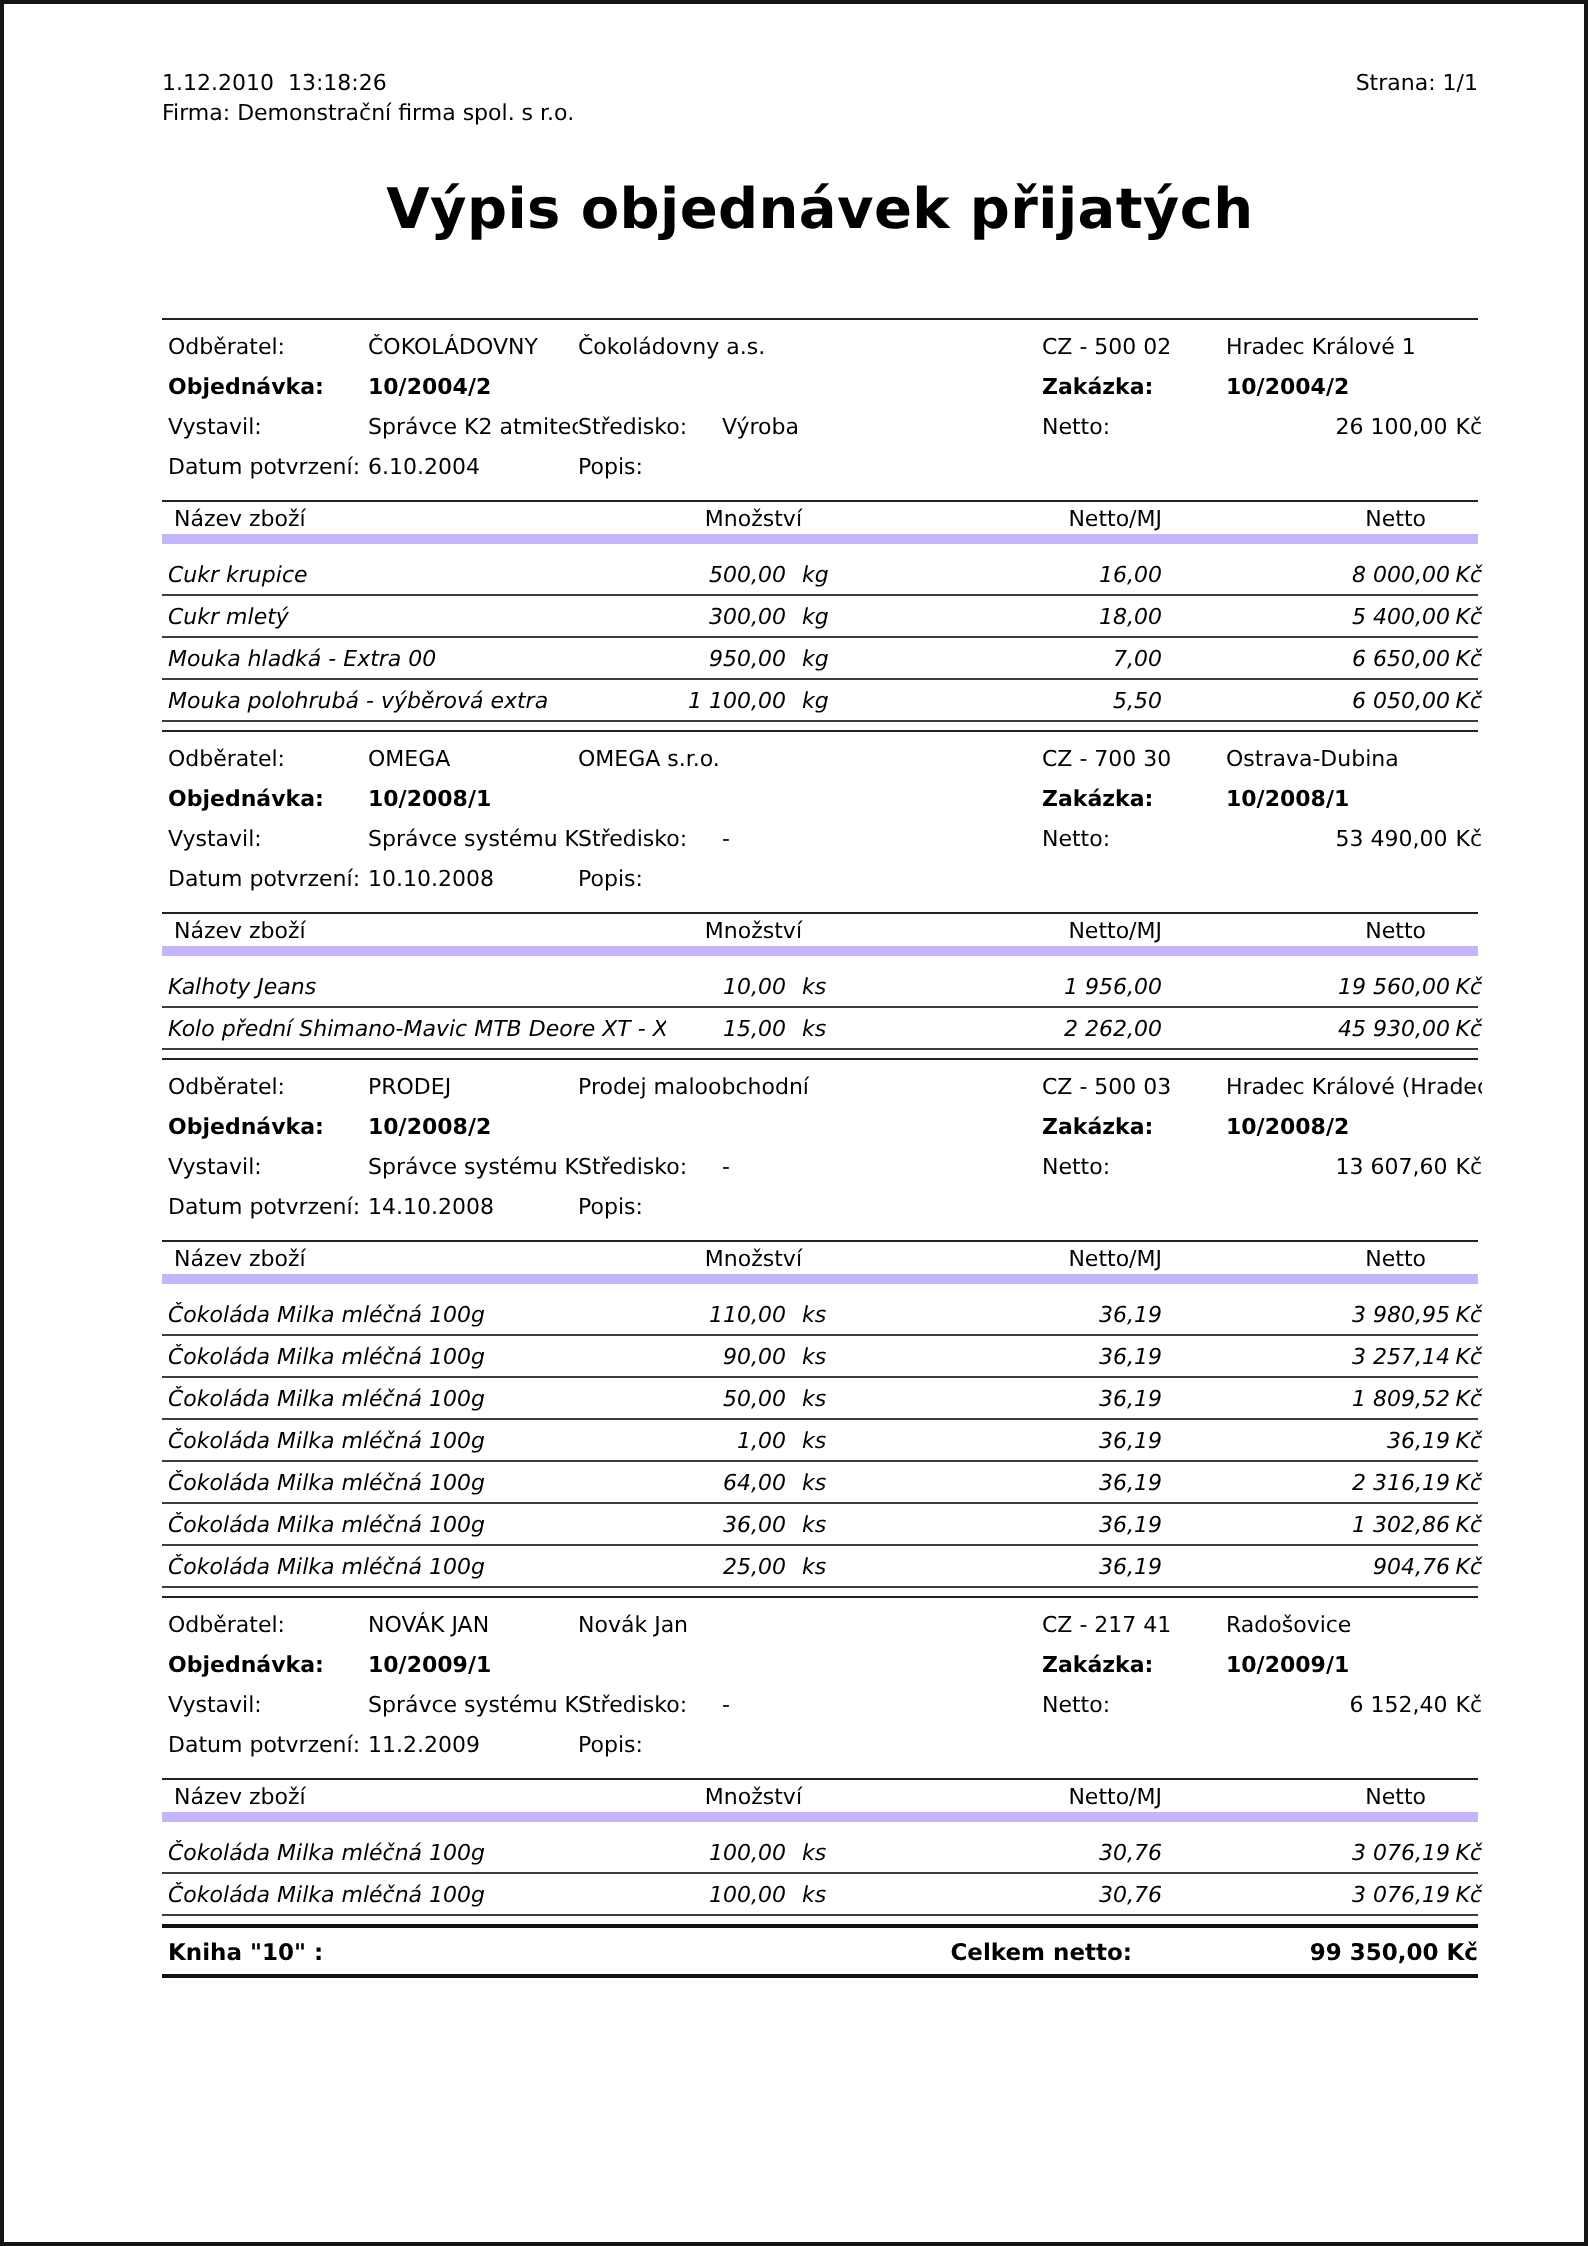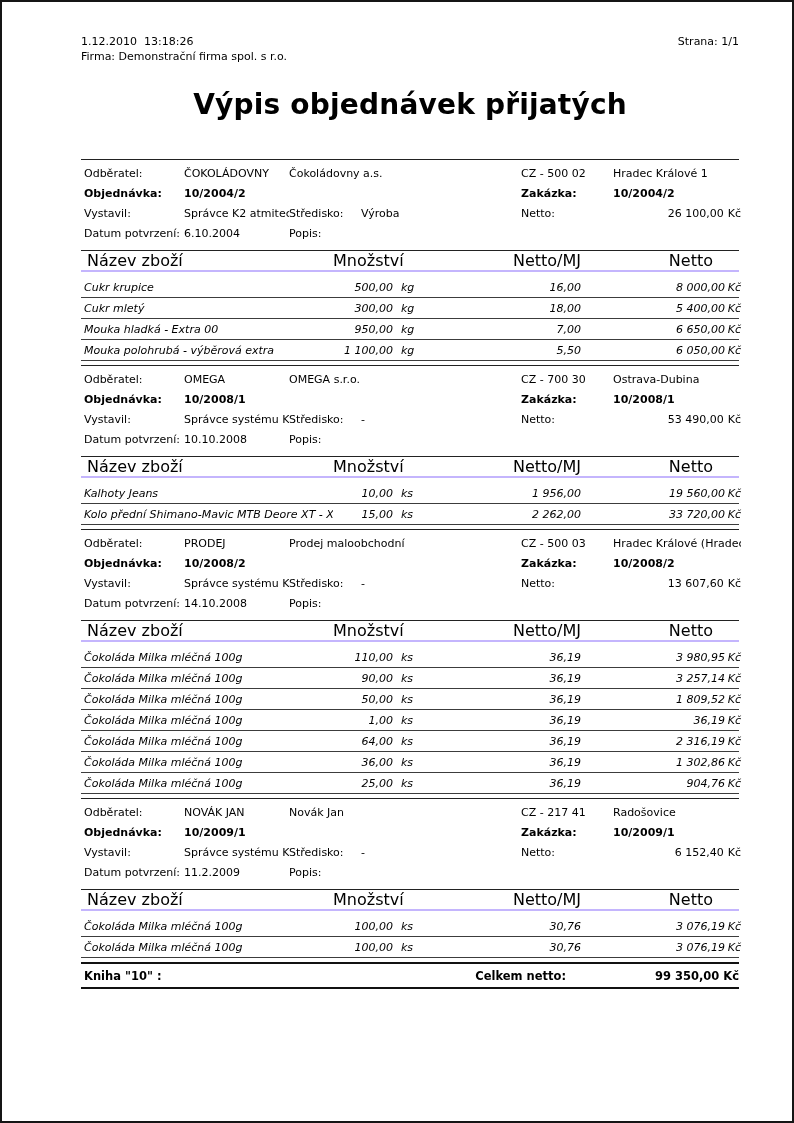--- a/index.html
+++ b/index.html
@@ -33,21 +33,21 @@
   .cB2 { flex: none; width: 337px; overflow: hidden; }
   .cCD { flex: none; width: 232px; overflow: hidden; }
   .cC  { flex: none; width: 72px; }
   .cD  { flex: none; width: 160px; overflow: hidden; }
   .cE  { flex: none; width: 92px; }
   .cF  { flex: none; width: 128px; overflow: hidden; }
   .cF.right { text-align: right; overflow: visible; }
   .cur { margin-left: 4px; }
 
   
-  .th-row { display: flex; height: 22px; align-items: center; border-top: 1px solid #222; border-bottom: 2px solid #c4b5fd; font-size: 16px; }
+  .th-row { display: flex; height: 22px; align-items: center; border-top: 1px solid #222; border-bottom: 5px solid #c4b5fd; font-size: 11px; }
   .th-name  { flex: none; width: 252px; padding-left: 6px; }
   .th-qty   { flex: none; width: 68px;  text-align: right; }
   .th-price { flex: none; width: 180px; text-align: right; }
   .th-total { flex: none; width: 132px; text-align: right; }
 
   
   .items { margin-top: 5px; font-style: italic; }
   .item-row { display: flex; height: 21px; align-items: center; border-bottom: 1px solid #3c3c3c; }
   .c-name  { flex: none; width: 252px; padding-left: 3px; overflow: hidden; white-space: nowrap; }
   .c-qty   { flex: none; width: 60px;  text-align: right; }
@@ -198,21 +198,21 @@
     <span class="c-price">1 956,00</span>
     <span class="c-total">19 560,00</span>
     <span class="c-cur">Kč</span>
   </div>
 
   <div class="item-row">
     <span class="c-name">Kolo přední Shimano-Mavic MTB Deore XT - XM</span>
     <span class="c-qty">15,00</span>
     <span class="c-unit">ks</span>
     <span class="c-price">2 262,00</span>
-    <span class="c-total">33 720,00</span>
+    <span class="c-total">45 930,00</span>
     <span class="c-cur">Kč</span>
   </div>
 </div>
   </section>
 
   <section class="order">
     <div class="order-head">
       <div class="oh-row">
         <span class="cA">Odběratel:</span>
         <span class="cB">PRODEJ</span>

